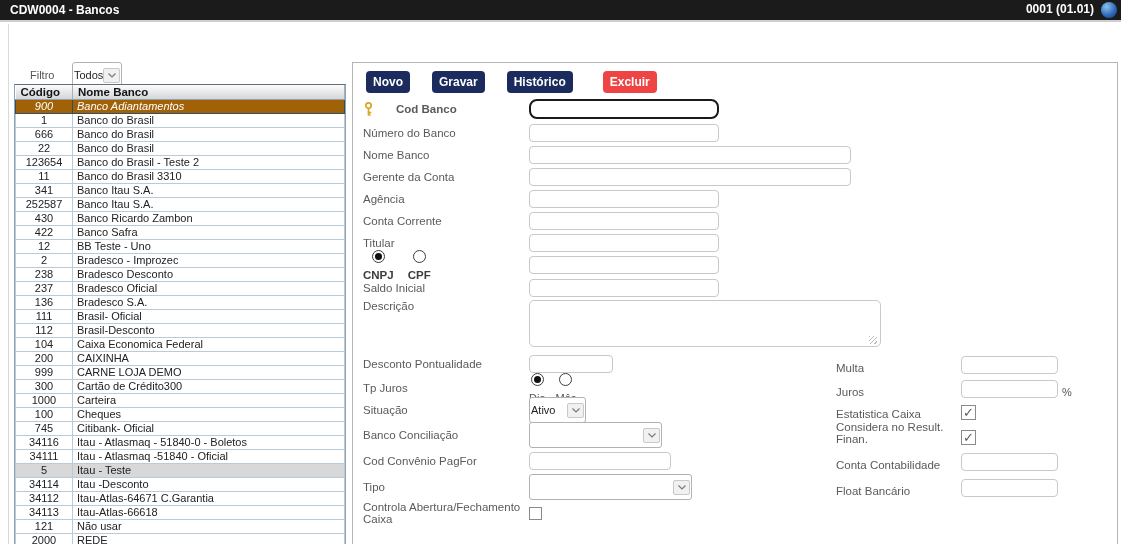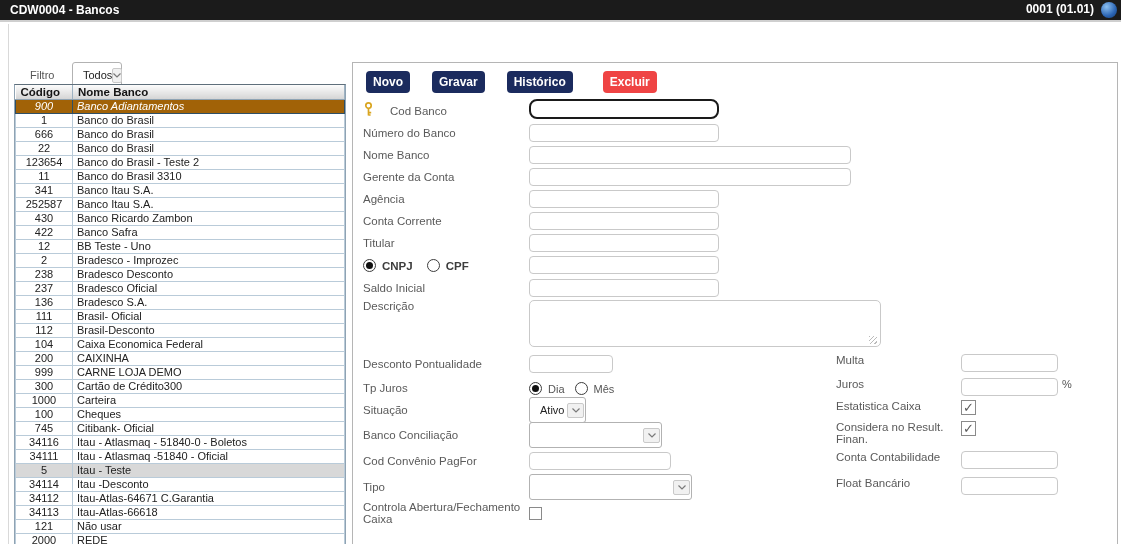--- a/index.html
+++ b/index.html
@@ -13,21 +13,21 @@
   .titlebar .t-right { margin-left:auto; color:#fff; font-weight:bold; font-size:12px;
     display:flex; align-items:flex-start; gap:7px; }
   .help-ball { width:16px; height:16px; border-radius:50%;
     background:radial-gradient(circle at 35% 30%, #8cc0f0, #2a64b4 60%, #163d74); margin-right:-6px; }
   .page-edge { position:absolute; left:8px; top:24px; width:1px; height:520px; background:#d9d9d9; }
 
   
   .filter-row { position:absolute; left:30px; top:62px; display:flex; align-items:center; }
   .filter-row .flabel { width:42px; color:#555; }
   .sel { display:inline-flex; align-items:center; border:1px solid #b2b2b2; border-radius:3px;
-    background:#fff; height:26px; padding-left:10px; color:#222; }
+    background:#fff; height:26px; padding-left:1px; color:#222; }
   .sel .arrow { margin-left:auto; width:17px; height:15px; margin-right:1px; border:1px solid #c9c9c9;
     border-radius:2px; background:#f1f1f1; display:flex; align-items:center; justify-content:center; }
   .sel-filter { width:50px; }
 
   .bank-table-wrap { position:absolute; left:14px; top:84px; width:332px; height:460px;
     border:1px solid #8fa3b3; border-top:1px solid #5f6f7b; border-bottom:none; overflow:hidden; background:#fff; }
   table.bank { border-collapse:collapse; width:100%; table-layout:fixed; }
   table.bank th { height:14px; background:linear-gradient(#fcfcfc,#d5d5d5); color:#141414;
     font-weight:bold; font-size:11.5px; text-align:left; padding:0 5px;
     border-right:1px solid #9eb2c2; border-bottom:1px solid #8fa3b3; }
@@ -43,45 +43,45 @@
     border:1px solid #b5b5b5; border-bottom:none; background:#fff; }
   .toolbar { position:absolute; left:13px; top:8px; display:flex; align-items:center; }
   .btn { border:none; border-radius:4px; color:#fff; font-weight:bold; font-size:12px;
     font-family:"Liberation Sans", sans-serif; padding:4px 7px; margin-right:22px; cursor:pointer; }
   .btn.navy { background:#1b2b5e; }
   .btn.red  { background:#ef4444; margin-left:8px; }
 
   .fr { position:absolute; left:10px; display:flex; align-items:center; height:20px; }
   .fr .lbl { width:166px; color:#5a5a5a; font-size:11.5px; line-height:12px; }
   .fr.top-align { align-items:flex-start; }
-  .rr { position:absolute; left:483px; display:flex; align-items:flex-start; min-height:20px; }
+  .rr { position:absolute; left:483px; display:flex; align-items:flex-end; min-height:20px; }
   .rr .lbl2 { width:125px; color:#5a5a5a; font-size:11.5px; line-height:12px; }
 
   .inp { height:18px; border:1px solid #c9c9c9; border-radius:4px; background:#fff; padding:0 5px;
     font-family:"Liberation Sans", sans-serif; font-size:11px; color:#222; }
   .inp.focused { border:2px solid #1a1a1a; border-radius:8px; height:20px; }
   .w-s { width:190px; } .w-l { width:322px; } .w-xs { width:84px; } .w-pag { width:142px; } .w-r { width:97px; }
   textarea.inp { width:352px; height:47px; resize:none; border-radius:5px; position:relative; }
   .ta-wrap { position:relative; }
   .ta-wrap::after { content:""; position:absolute; right:4px; bottom:5px; width:8px; height:8px;
     background:repeating-linear-gradient(135deg,#bbb 0 1px,transparent 1px 3px); pointer-events:none; }
 
   .radio { width:13px; height:13px; border:1px solid #3c3c3c; border-radius:50%; background:#fff;
     display:inline-flex; align-items:center; justify-content:center; flex:none; }
   .radio.on::after { content:""; width:7px; height:7px; border-radius:50%; background:#101010; }
-  .ropt { display:inline-flex; align-items:flex-end; gap:6px; color:#3d3d3d; font-weight:bold; }
+  .ropt { display:inline-flex; align-items:center; gap:6px; color:#3d3d3d; font-weight:bold;flex-direction:column; }
   .ropt.plain { font-weight:normal; color:#555; }
 
   .chk { width:15px; height:15px; border:1px solid #8a8a8a; background:#fff; display:inline-flex;
     align-items:center; justify-content:center; flex:none; }
   .chk.on::after { content:"\2713"; color:#5a5a5a; font-size:13px; line-height:13px; }
   .chk.small { width:13px; height:13px; }
 
   .sel-sit  { width:57px; }  .sel-conc { width:133px; } .sel-tipo { width:163px; }
-  .key-label { display:flex; align-items:flex-end; gap:16px; color:#1c3f6e; font-weight:normal; font-size:12px; }
+  .key-label { display:flex; align-items:center; gap:22px; color:#1c3f6e; font-weight:bold; font-size:12px; }
   .pct { margin-left:4px; color:#555; }
 
   
   .f-cod{top:36px} .f-num{top:60px} .f-nome{top:82px} .f-ger{top:104px} .f-ag{top:126px}
   .f-cc{top:148px} .f-tit{top:170px} .f-doc{top:192px} .f-saldo{top:215px} .f-desc{top:237px}
   .f-dpont{top:291px} .f-tpj{top:315px} .f-sit{top:337px} .f-bconc{top:362px}
   .f-pagfor{top:388px} .f-tipo{top:414px} .f-controla{top:440px}
   .r-multa{top:291px} .r-juros{top:315px} .r-estat{top:337px} .r-consid{top:358px}
   .r-contab{top:388px} .r-float{top:414px}
 </style>

